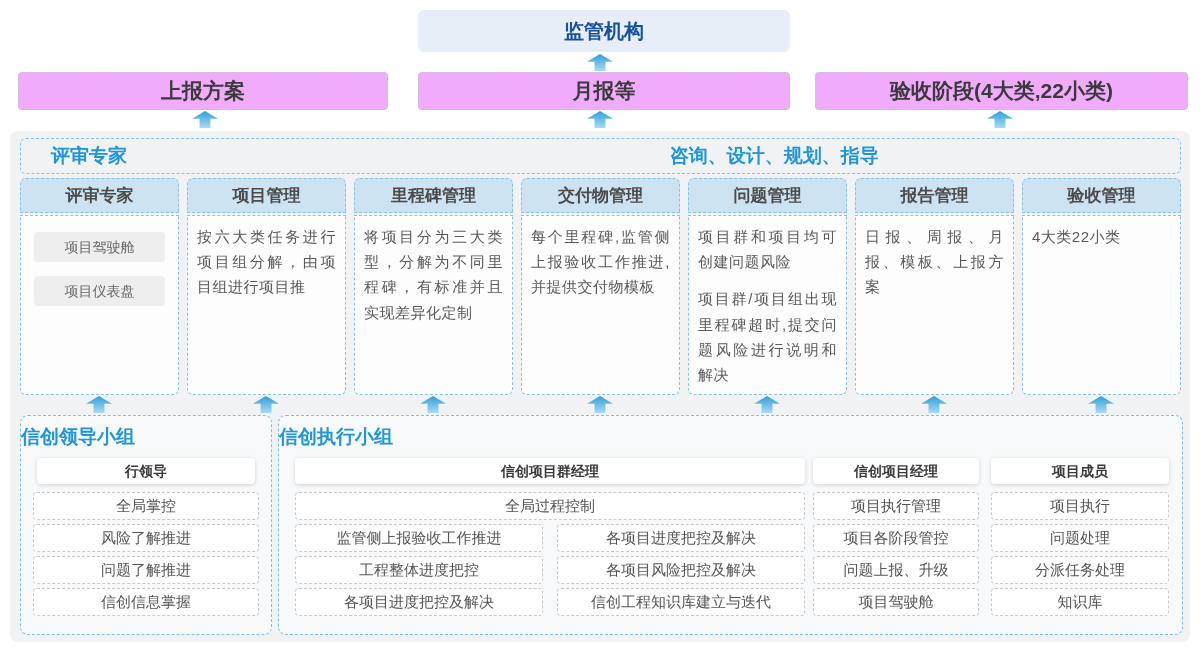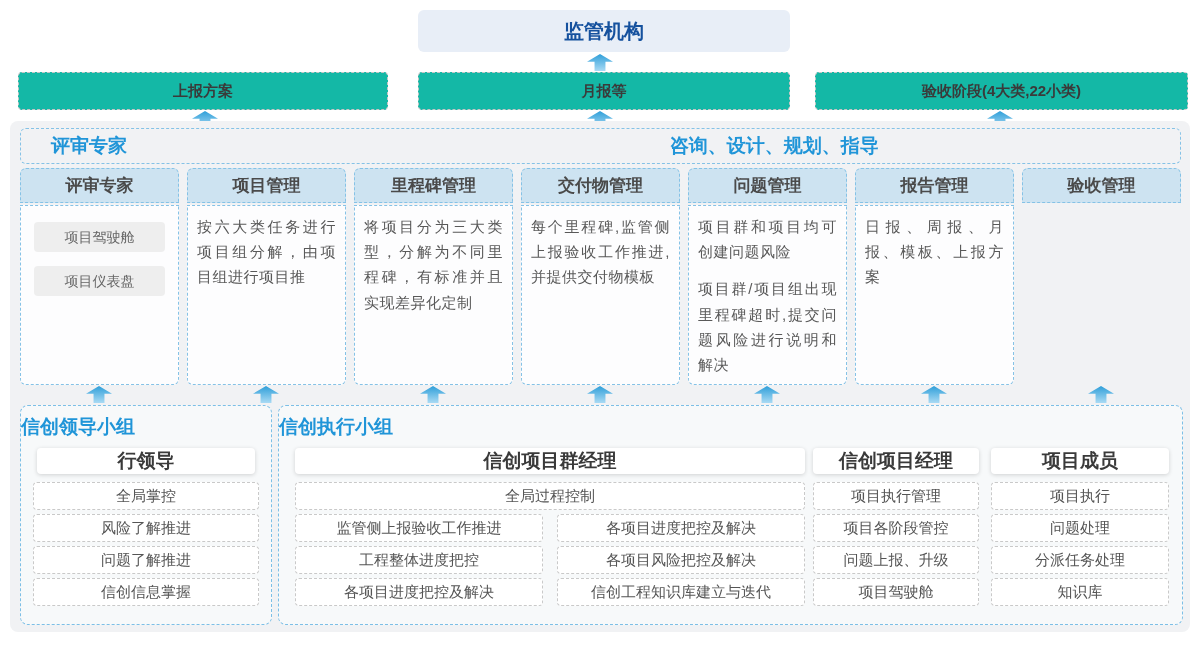--- a/index.html
+++ b/index.html
@@ -3,46 +3,46 @@
 <meta charset="utf-8">
 <style>
   html,body{margin:0;padding:0;background:#fff;}
   body{width:1200px;height:650px;position:relative;overflow:hidden;
        font-family:"Liberation Sans","DejaVu Sans",sans-serif;}
   .abs{position:absolute;}
   
   .reg-box{left:418px;top:10px;width:372px;height:42px;background:#e8eef7;border-radius:6px;
            text-align:center;line-height:42px;font-size:20px;font-weight:bold;color:#15519e;}
   
-  .gray-dash{background:#14b8a6;border:1px dashed #c6c6c6;border-radius:4px;height:36px;
-             line-height:36px;text-align:center;font-size:15px;font-weight:bold;color:#3a3a3a;top:72px;}
+  .gray-dash{background:#f0abfc;border:1px dashed #c6c6c6;border-radius:4px;height:36px;
+             line-height:36px;text-align:center;font-size:21px;font-weight:bold;color:#3a3a3a;top:72px;}
   
   .arrow{width:26px;height:17px;background:linear-gradient(to top,#a9daf4,#2f9fd9);
          clip-path:polygon(50% 0,100% 45%,71% 45%,71% 100%,29% 100%,29% 45%,0 45%);}
   
-  .main{left:10px;top:121px;width:1180px;height:511px;background:#f1f2f4;border-radius:8px;}
+  .main{left:10px;top:131px;width:1180px;height:511px;background:#f1f2f4;border-radius:8px;}
   .panel-header{left:10px;top:7px;width:1159px;height:34px;border:1px dashed #85c2e6;border-radius:6px;}
   .blue-title{color:#2095d8;font-weight:bold;font-size:19px;}
   .ph-left{left:30px;top:0;line-height:34px;}
   .ph-center{left:65%;top:0;line-height:34px;transform:translateX(-50%);white-space:nowrap;text-align:center;}
   
   .col{top:47px;width:159px;height:214px;}
   .col-header{height:33px;line-height:33px;background:#cde3f1;border:1px dashed #85c2e6;
               border-radius:6px 6px 0 0;text-align:center;font-size:17px;font-weight:bold;color:#4a4a4a;}
   .col-body{margin-top:2px;height:162px;background:#fdfdfe;border:1px dashed #85c2e6;
             border-radius:0 0 6px 6px;padding:8px 9px;}
   .col-body p{margin:0 0 12px;font-size:15px;color:#595959;line-height:1.68;
               text-align:justify;letter-spacing:.5px;}
   .chip{background:#eeeeee;border-radius:4px;height:30px;line-height:30px;text-align:center;
         font-size:14px;color:#666;margin:8px 4px 14px;}
   
   .group-box{top:284px;height:218px;border:1px dashed #7cbfe6;border-radius:8px;background:#f7f9fa;}
   .group-title{width:100%;top:8px;text-align:left;}
   .role-box{background:#fff;border-radius:4px;box-shadow:0 1px 4px rgba(0,0,0,.16);height:26px;
-            line-height:26px;text-align:center;font-size:19px;font-weight:bold;color:#3a3a3a;}
+            line-height:26px;text-align:center;font-size:14px;font-weight:bold;color:#3a3a3a;}
   .item-box{background:#fff;border:1px dashed #c9c9c9;border-radius:4px;height:26px;line-height:26px;
             text-align:center;font-size:15px;color:#555;}
 </style>
 </head>
 <body>
 
 <div class="abs reg-box">
   <span>监管机构</span>
 </div>
 
@@ -102,20 +102,23 @@
     </div>
   </div>
   <div class="abs col" style="left:845px">
     <div class="col-header">报告管理</div>
     <div class="col-body">
       <p>日报、周报、月报、模板、上报方案</p>
     </div>
   </div>
   <div class="abs col" style="left:1012px">
     <div class="col-header">验收管理</div>
+    <div class="col-body">
+      <p>4大类22小类</p>
+    </div>
   </div>
 
   <div class="abs arrow" style="left:76px;top:265px"></div>
   <div class="abs arrow" style="left:243px;top:265px"></div>
   <div class="abs arrow" style="left:410px;top:265px"></div>
   <div class="abs arrow" style="left:577px;top:265px"></div>
   <div class="abs arrow" style="left:744px;top:265px"></div>
   <div class="abs arrow" style="left:911px;top:265px"></div>
   <div class="abs arrow" style="left:1078px;top:265px"></div>
 

